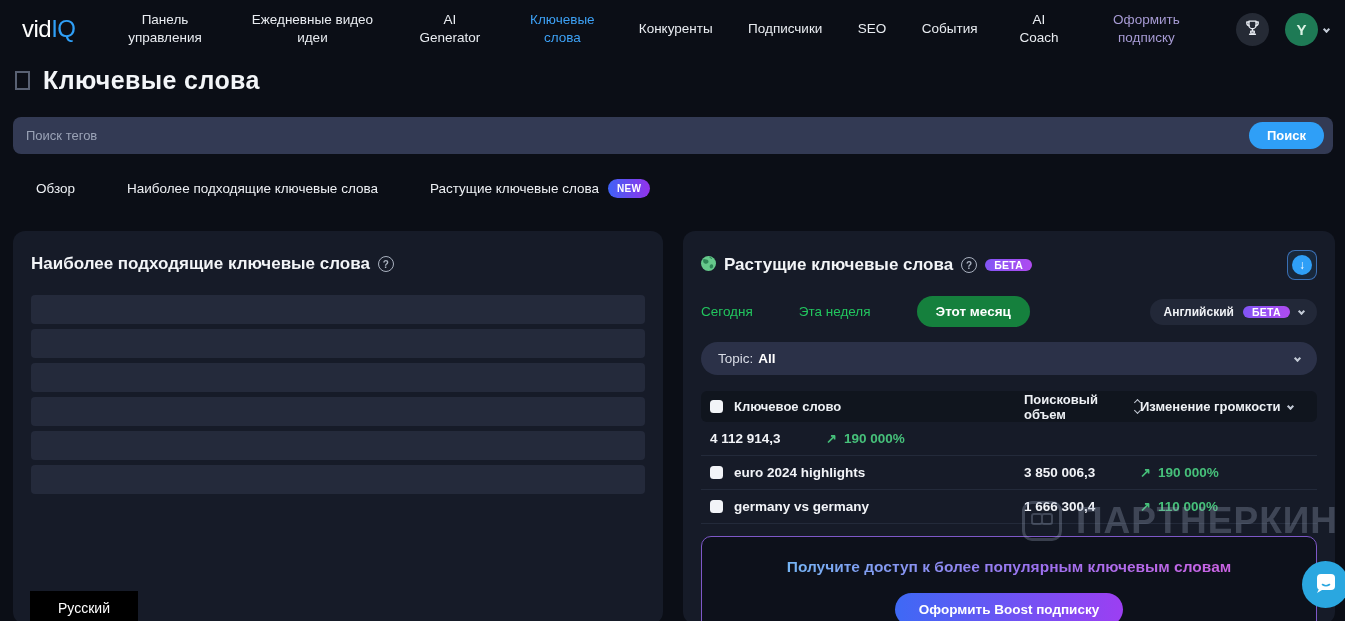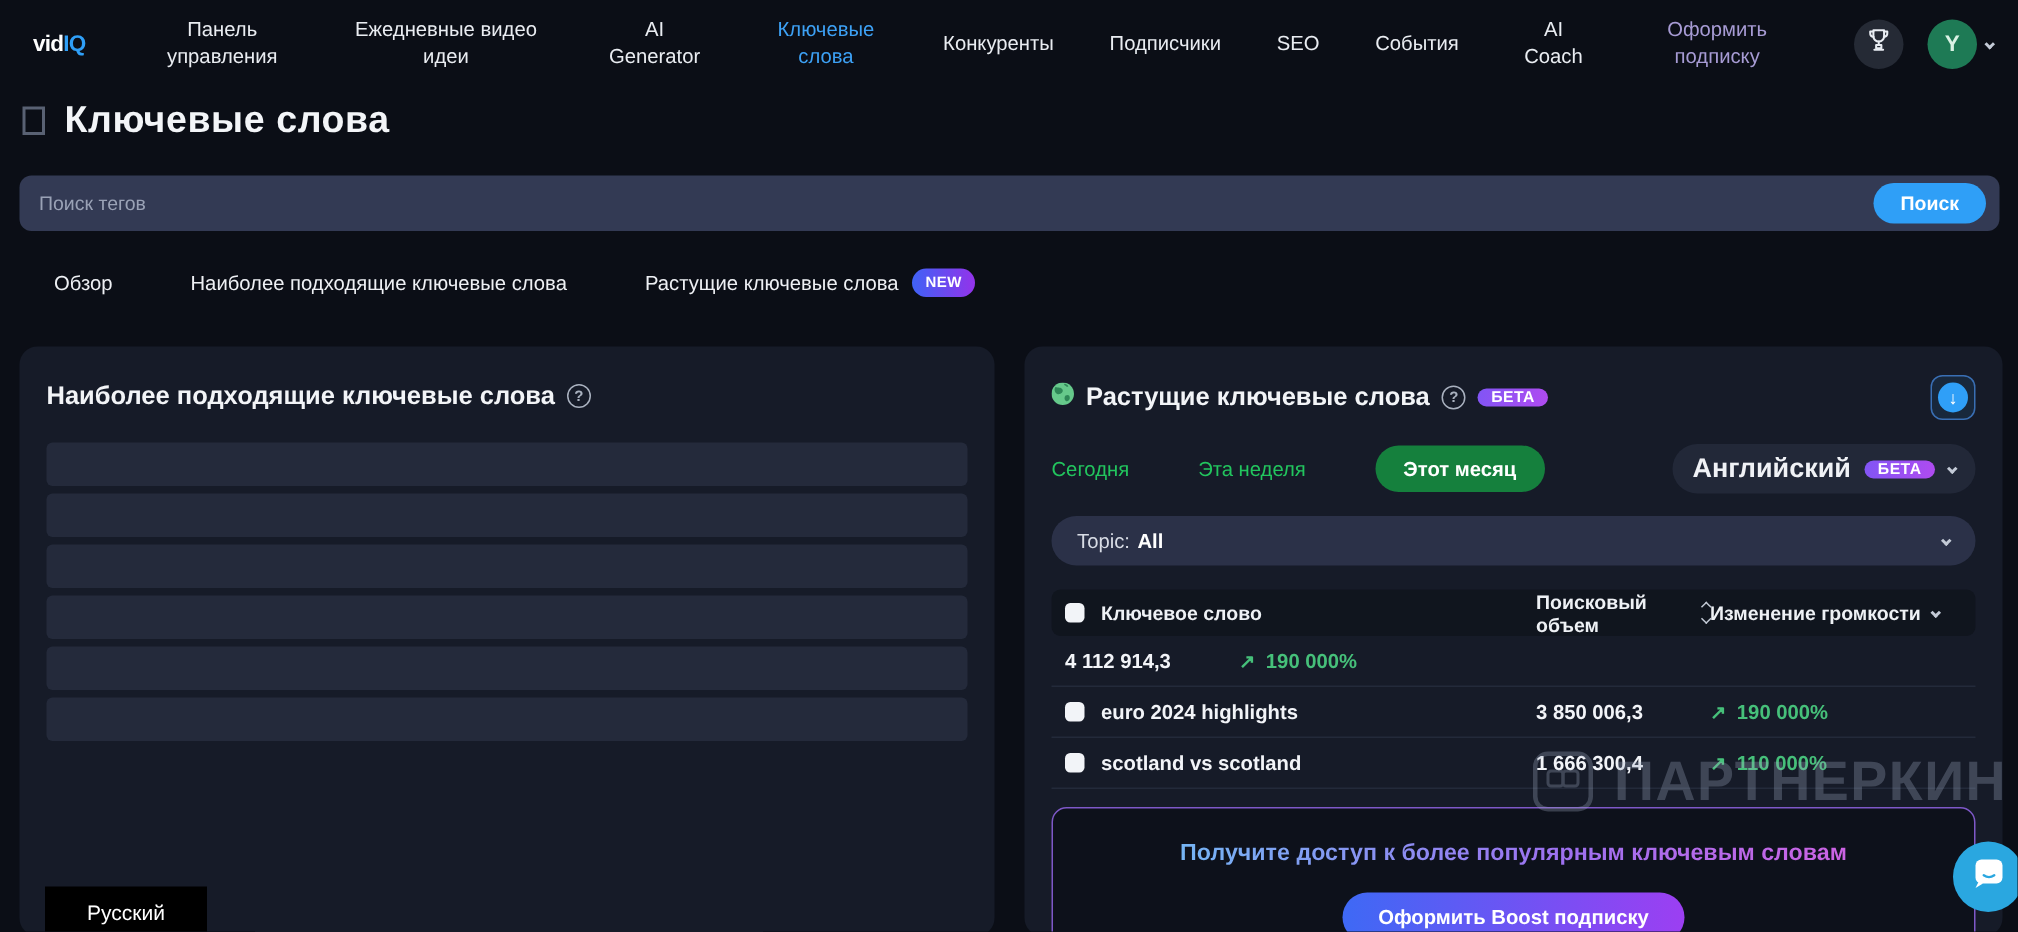--- a/index.html
+++ b/index.html
@@ -6,21 +6,21 @@
   html,body { width:1345px; height:621px; overflow:hidden; }
   body {
     background:#0b0e16;
     font-family:"Liberation Sans", sans-serif;
     color:#e9ecf1;
     position:relative;
   }
 
   
   .nav { height:58px; display:flex; align-items:center; padding:0 16px 0 22px; }
-  .logo { font-size:15px; font-weight:bold; letter-spacing:-0.5px; cursor:pointer; white-space:nowrap; }
+  .logo { font-size:24px; font-weight:normal; letter-spacing:-0.5px; cursor:pointer; white-space:nowrap; }
   .logo .vid { color:#ffffff; }
   .logo .iq  { color:#2f9ff7; }
   .nav-items { flex:1; display:flex; justify-content:space-evenly; align-items:center; margin:0 8px; }
   .nav-item { font-size:13.5px; line-height:1.3; text-align:center; color:#e9ecf1; cursor:pointer; }
   .nav-item:nth-child(1){ width:92px; }
   .nav-item:nth-child(2){ width:132px; }
   .nav-item:nth-child(3){ width:72px; }
   .nav-item:nth-child(4){ width:82px; }
   .nav-item:nth-child(9){ width:52px; }
   .nav-item:nth-child(10){ width:92px; }
@@ -62,21 +62,21 @@
   .lang-box { position:absolute; left:17px; bottom:0; width:108px; height:33px; background:#000; color:#fff; font-size:14px; display:flex; align-items:center; justify-content:center; cursor:pointer; }
 
   .badge-beta { background:linear-gradient(100deg,#8155f5,#b04bf0); font-size:10.5px; font-weight:bold; color:#fff; padding:0 9px; border-radius:10px; letter-spacing:0.3px; }
   .dl-btn { margin-left:auto; width:30px; height:30px; border-radius:8px; border:1px solid rgba(77,150,246,0.65); background:rgba(47,159,247,0.10); display:flex; align-items:center; justify-content:center; cursor:pointer; }
   .dl-circle { width:20px; height:20px; border-radius:50%; background:#2f9ff7; color:#fff; font-size:12px; font-weight:bold; display:flex; align-items:center; justify-content:center; }
 
   .filters { display:flex; align-items:center; margin-top:16px; }
   .time-tab { font-size:13.5px; color:#22c55e; cursor:pointer; margin-right:46px; }
   .time-tab.active { background:#15803d; color:#fff; font-weight:bold; padding:8px 19px; border-radius:17px; margin-right:0; }
   .lang-select { margin-left:auto; background:#222838; border-radius:17px; padding:6px 13px; display:flex; align-items:center; gap:9px; cursor:pointer; }
-  .lang-select .lname { font-size:18px; font-weight:bold; color:#f0f2f6; }
+  .lang-select .lname { font-size:12px; font-weight:bold; color:#f0f2f6; }
 
   .topic-bar { margin-top:15px; height:33px; background:#2b3148; border-radius:17px; display:flex; align-items:center; padding:0 17px; font-size:13.5px; color:#d8dce5; cursor:pointer; }
   .topic-bar b { color:#fff; margin-left:5px; }
   .topic-bar .chev { margin-left:auto; }
 
   
   .tbl { margin-top:16px; }
   .thead { height:31px; background:#10151e; border-radius:6px; display:flex; align-items:center; padding:0 9px; font-size:13px; font-weight:bold; color:#eef1f5; }
   .trow { height:34px; display:flex; align-items:center; padding:0 9px; font-size:13.5px; font-weight:bold; color:#f2f4f8; border-bottom:1px solid #232a3a; }
   .col-kw { flex:1; display:flex; align-items:center; gap:11px; }
@@ -255,21 +255,21 @@
           </div>
         <div class="col-chg green">
           <span class="trend">↗</span>
           <span>190 000%</span>
         </div>
       </div>
 
       <div class="trow">
         <div class="col-kw">
           <span class="cbx"></span>
-          <span>scotland vs scotland</span>
+          <span>germany vs germany</span>
         </div>
         <div class="col-vol">
             <span>1 666 300,4</span>
           </div>
         <div class="col-chg green">
           <span class="trend">↗</span>
           <span>110 000%</span>
         </div>
       </div>
     </div>

